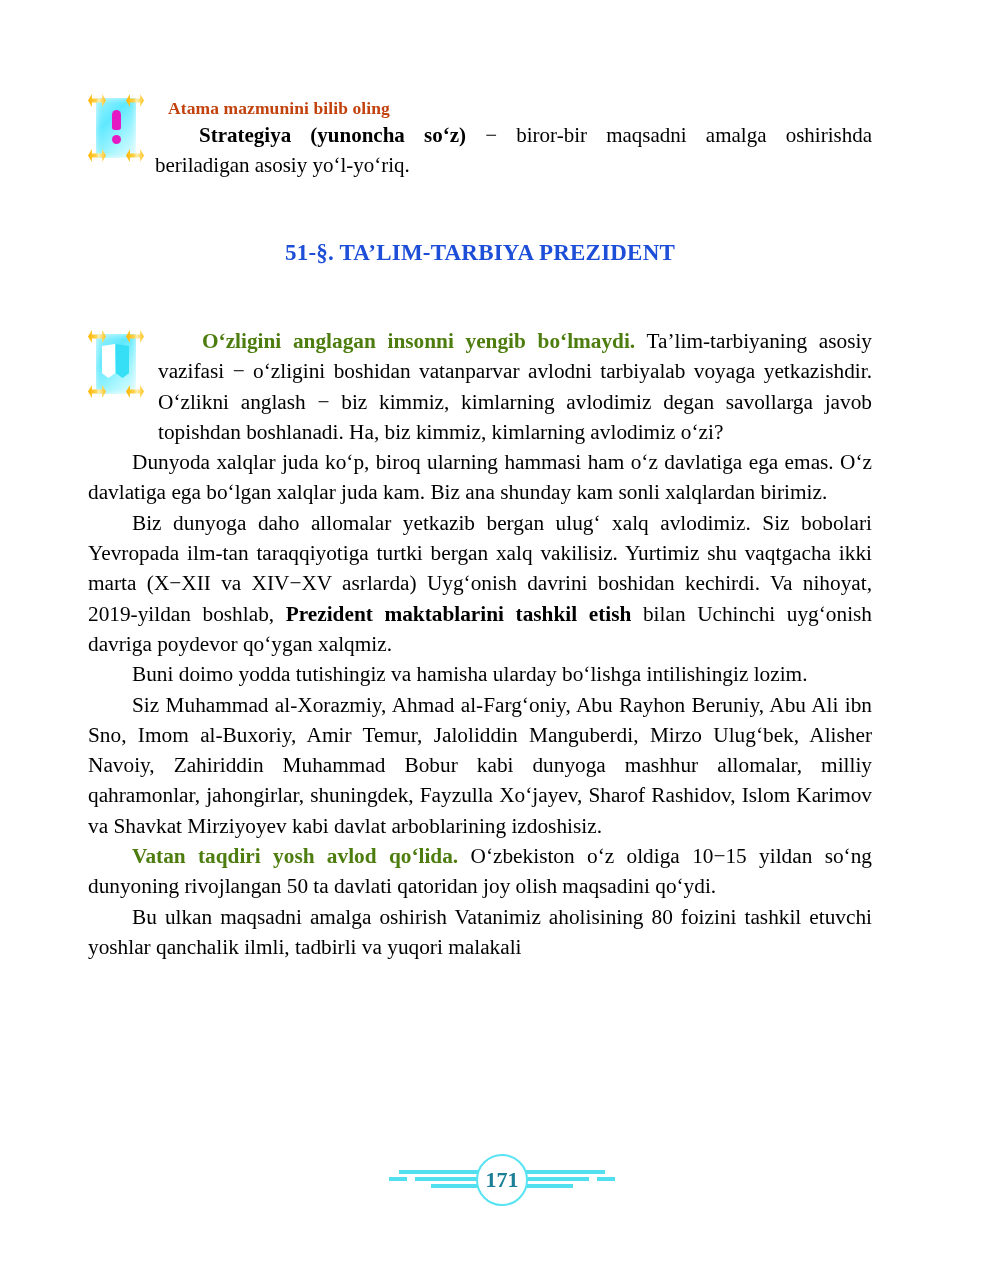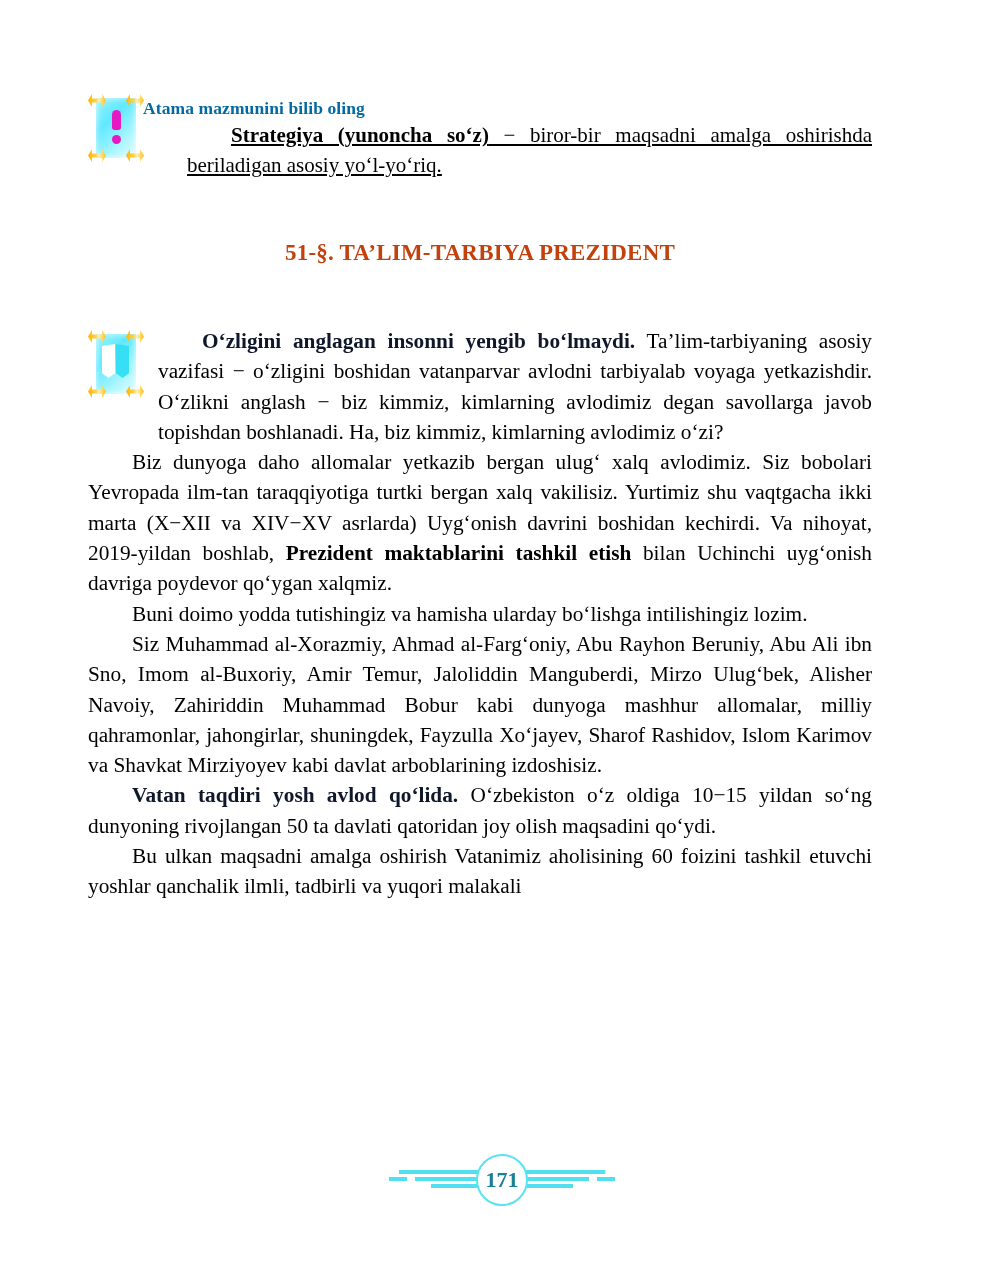--- a/index.html
+++ b/index.html
@@ -25,36 +25,35 @@
 
   
   .term-block {
     position: absolute;
     left: 88px;
     top: 92px;
     width: 784px;
   }
   .term-head {
     position: absolute;
-    left: 55px;
+    left: 80px;
     top: 6px;
     font-size: 17.5px;
     font-weight: bold;
-    color: #0369a1;
+    color: #c2410c;
     letter-spacing: .1px;
     white-space: nowrap;
   }
   .term-body {
-    margin-left: 99px;
+    margin-left: 67px;
     font-size: 21px;
     line-height: 30px;
     text-align: justify;
     text-indent: 44px;
     padding-top: 28px;
-    text-decoration: underline;
   }
   .term-body b { font-weight: bold; }
 
   
   .deco-icon {
     position: absolute;
     width: 56px;
     height: 72px;
   }
   .deco-icon .plate {
@@ -125,21 +124,21 @@
     clip-path: polygon(0 0%, 100% 6%, 100% 86%, 50% 100%, 0 86%);
   }
 
   
   .section-title {
     position: absolute;
     left: 88px;
     top: 238px;
     width: 784px;
     text-align: center;
-    color: #c2410c;
+    color: #1d4ed8;
     font-weight: bold;
     font-size: 23px;
     line-height: 29px;
     letter-spacing: .2px;
   }
 
   
   .article {
     position: absolute;
     left: 88px;
@@ -155,21 +154,21 @@
     text-align: justify;
   }
   
   .icon-shim {
     float: left;
     width: 70px;
     height: 92px;
     shape-outside: inset(0);
   }
   .lead-blue {
-    color: #0f172a;
+    color: #4d7c0f;
     font-weight: bold;
   }
   .bold-black { font-weight: bold; color: #000; margin-top: 44px; }
 
   
   .folio {
     position: absolute;
     left: 8px;
     top: 1150px;
     width: 992px;
@@ -264,30 +263,31 @@
       <div class="corner c-tl"></div>
       <div class="corner c-tr"></div>
       <div class="corner c-bl"></div>
       <div class="corner c-br"></div>
     </div>
 
     <div class="icon-shim"></div>
 
     <p><span class="lead-blue">O‘zligini anglagan insonni yengib bo‘lmaydi.</span><span> Ta’lim-tarbiyaning asosiy vazifasi − o‘zligini boshidan vatanparvar avlodni tarbiyalab voyaga yetkazishdir. O‘zlikni anglash − biz kimmiz, kimlarning avlodimiz degan savollarga javob topishdan boshlanadi. Ha, biz kimmiz, kimlarning avlodimiz o‘zi?</span></p>
 
+    <p>Dunyoda xalqlar juda ko‘p, biroq ularning hammasi ham o‘z davlatiga ega emas. O‘z davlatiga ega bo‘lgan xalqlar juda kam. Biz ana shunday kam sonli xalqlardan birimiz.</p>
 
     <p><span>Biz dunyoga daho allomalar yetkazib bergan ulug‘ xalq avlodimiz. Siz bobolari Yevropada ilm-tan taraqqiyotiga turtki bergan xalq vakilisiz. Yurtimiz shu vaqtgacha ikki marta (X−XII va XIV−XV asrlarda) Uyg‘onish davrini boshidan kechirdi. Va nihoyat, 2019-yildan boshlab, </span><span class="bold-black">Prezident maktablarini tashkil etish</span><span> bilan Uchinchi uyg‘onish davriga poydevor qo‘ygan xalqmiz.</span></p>
 
     <p>Buni doimo yodda tutishingiz va hamisha ularday bo‘lishga intilishingiz lozim.</p>
 
     <p>Siz Muhammad al-Xorazmiy, Ahmad al-Farg‘oniy, Abu Rayhon Beruniy, Abu Ali ibn Sno, Imom al-Buxoriy, Amir Temur, Jaloliddin Manguberdi, Mirzo Ulug‘bek, Alisher Navoiy, Zahiriddin Muhammad Bobur kabi dunyoga mashhur allomalar, milliy qahramonlar, jahongirlar, shuningdek, Fayzulla Xo‘jayev, Sharof Rashidov, Islom Karimov va Shavkat Mirziyoyev kabi davlat arboblarining izdoshisiz.</p>
 
     <p><span class="lead-blue">Vatan taqdiri yosh avlod qo‘lida.</span><span> O‘zbekiston o‘z oldiga 10−15 yildan so‘ng dunyoning rivojlangan 50 ta davlati qatoridan joy olish maqsadini qo‘ydi.</span></p>
 
-    <p>Bu ulkan maqsadni amalga oshirish Vatanimiz aholisining 60 foizini tashkil etuvchi yoshlar qanchalik ilmli, tadbirli va yuqori malakali</p>
+    <p>Bu ulkan maqsadni amalga oshirish Vatanimiz aholisining 80 foizini tashkil etuvchi yoshlar qanchalik ilmli, tadbirli va yuqori malakali</p>
   </div>
 
   <div class="folio">
     <div class="folio-inner">
       <div class="wing wl1"></div>
       <div class="wing wl2"></div>
       <div class="wing wl3"></div>
       <div class="wing wl4"></div>
       <div class="wing wr1"></div>
       <div class="wing wr2"></div>

